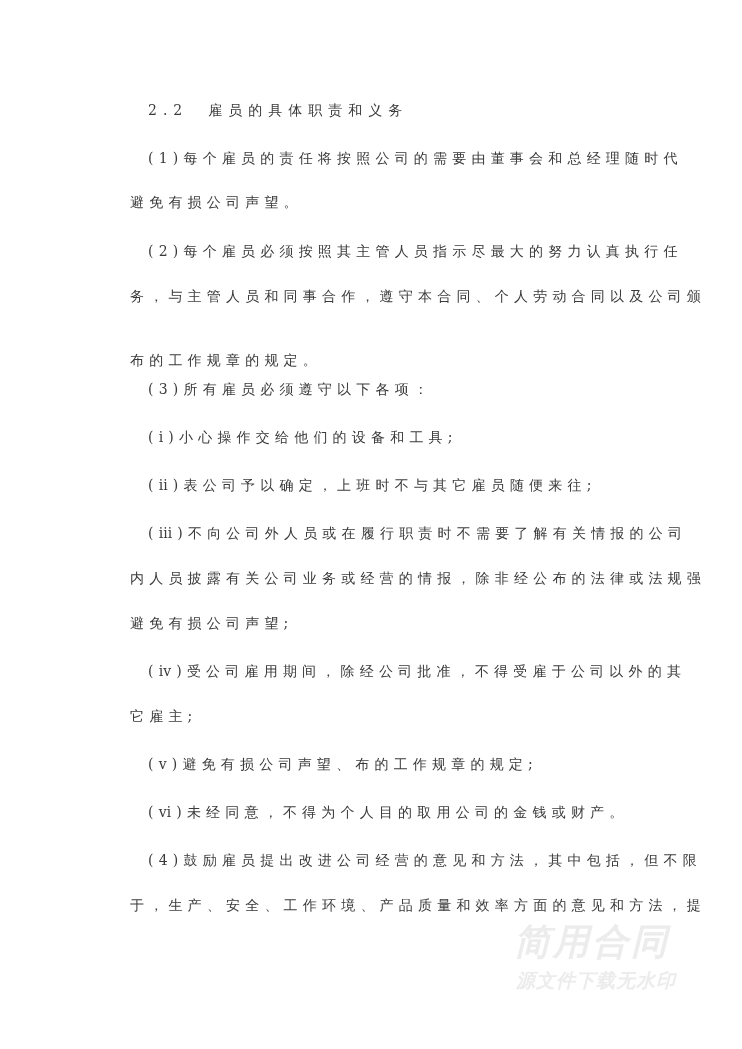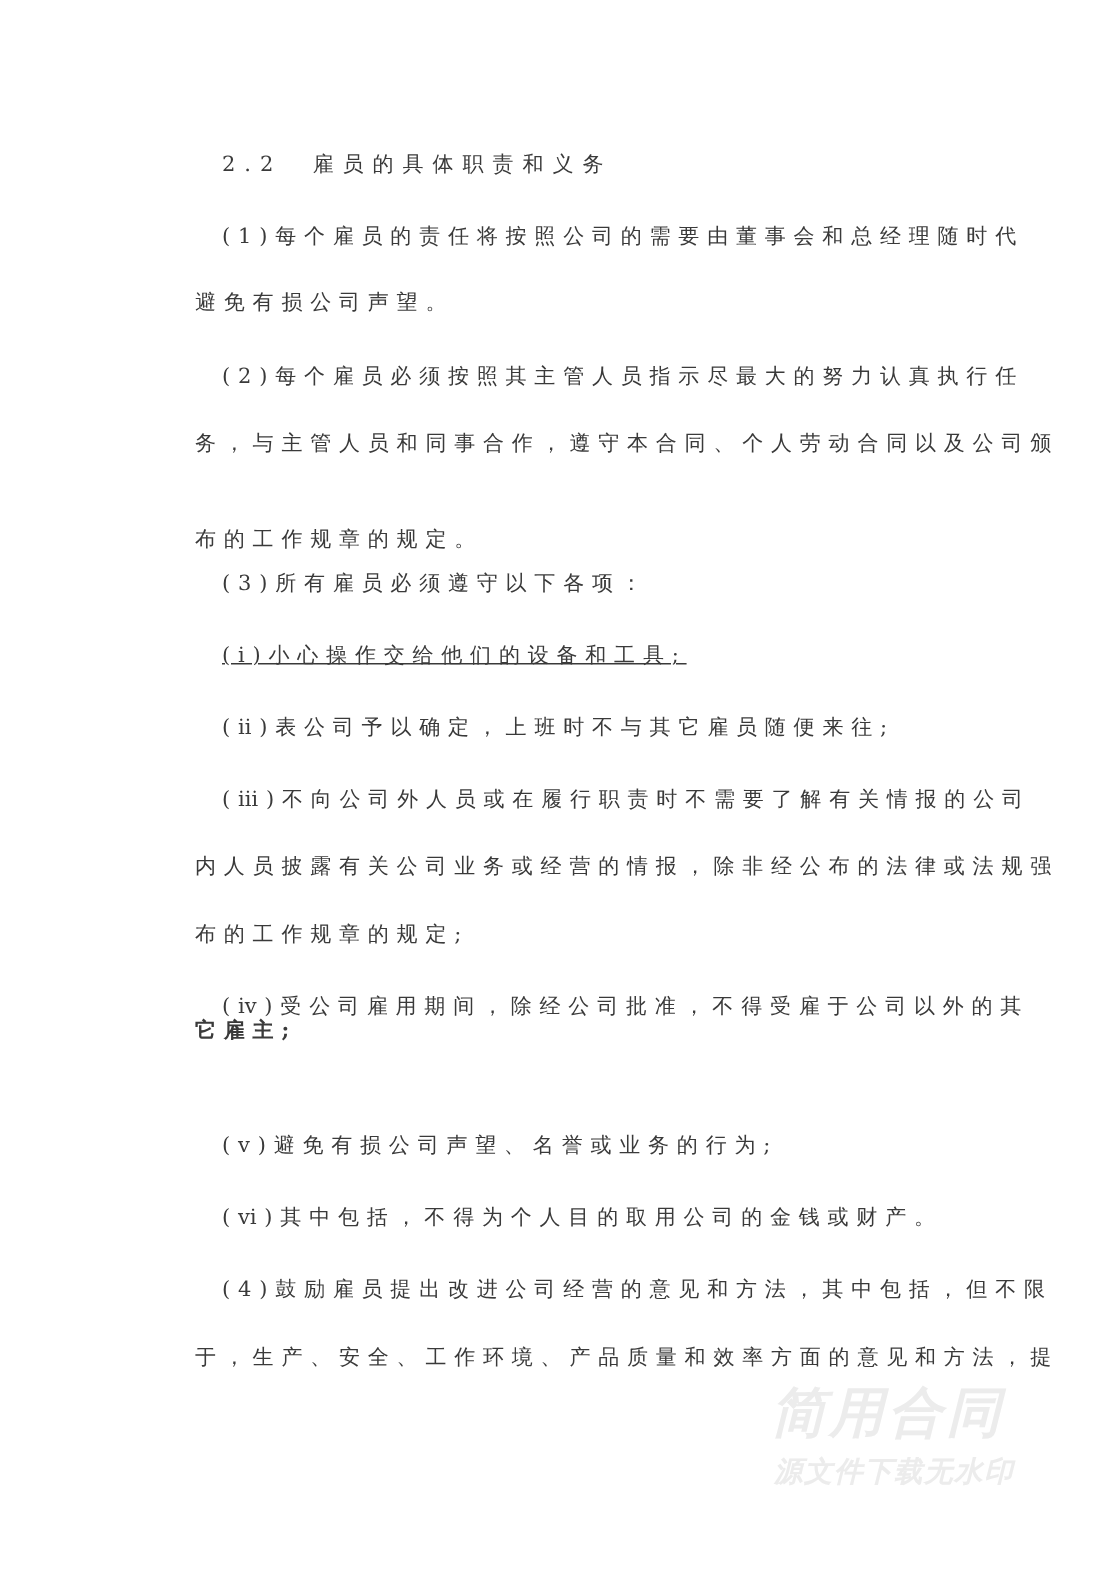--- a/index.html
+++ b/index.html
@@ -16,27 +16,27 @@
 
 <div>
   <div class="line heading" style="left:148px;top:98px;">2.2　雇员的具体职责和义务</div>
 
   <div class="line" style="left:148px;top:146px;">(1)每个雇员的责任将按照公司的需要由董事会和总经理随时代</div>
   <div class="line" style="left:130px;top:190px;">避免有损公司声望。</div>
   <div class="line" style="left:148px;top:239px;">(2)每个雇员必须按照其主管人员指示尽最大的努力认真执行任</div>
   <div class="line" style="left:130px;top:284px;">务，与主管人员和同事合作，遵守本合同、个人劳动合同以及公司颁</div>
   <div class="line" style="left:130px;top:348px;">布的工作规章的规定。</div>
   <div class="line" style="left:148px;top:377px;">(3)所有雇员必须遵守以下各项：</div>
-  <div class="line" style="left:148px;top:425px;text-decoration:underline;">(ⅰ)小心操作交给他们的设备和工具;</div>
+  <div class="line" style="left:148px;top:425px;">(ⅰ)小心操作交给他们的设备和工具;</div>
   <div class="line" style="left:148px;top:473px;">(ⅱ)表公司予以确定，上班时不与其它雇员随便来往;</div>
   <div class="line" style="left:148px;top:521px;">(ⅲ)不向公司外人员或在履行职责时不需要了解有关情报的公司</div>
   <div class="line" style="left:130px;top:566px;">内人员披露有关公司业务或经营的情报，除非经公布的法律或法规强</div>
-  <div class="line" style="left:130px;top:611px;">布的工作规章的规定;</div>
+  <div class="line" style="left:130px;top:611px;">避免有损公司声望;</div>
   <div class="line" style="left:148px;top:659px;">(ⅳ)受公司雇用期间，除经公司批准，不得受雇于公司以外的其</div>
-  <div class="line" style="left:130px;top:675px;font-weight:bold;">它雇主;</div>
-  <div class="line" style="left:148px;top:752px;">(ⅴ)避免有损公司声望、名誉或业务的行为;</div>
-  <div class="line" style="left:148px;top:800px;">(ⅵ)其中包括，不得为个人目的取用公司的金钱或财产。</div>
+  <div class="line" style="left:130px;top:704px;">它雇主;</div>
+  <div class="line" style="left:148px;top:752px;">(ⅴ)避免有损公司声望、布的工作规章的规定;</div>
+  <div class="line" style="left:148px;top:800px;">(ⅵ)未经同意，不得为个人目的取用公司的金钱或财产。</div>
   <div class="line" style="left:148px;top:848px;">(4)鼓励雇员提出改进公司经营的意见和方法，其中包括，但不限</div>
   <div class="line" style="left:130px;top:893px;">于，生产、安全、工作环境、产品质量和效率方面的意见和方法，提</div>
 </div>
 
 <div class="wm wm1">简用合同</div>
 <div class="wm wm2">源文件下载无水印</div>
 
 </body></html>

